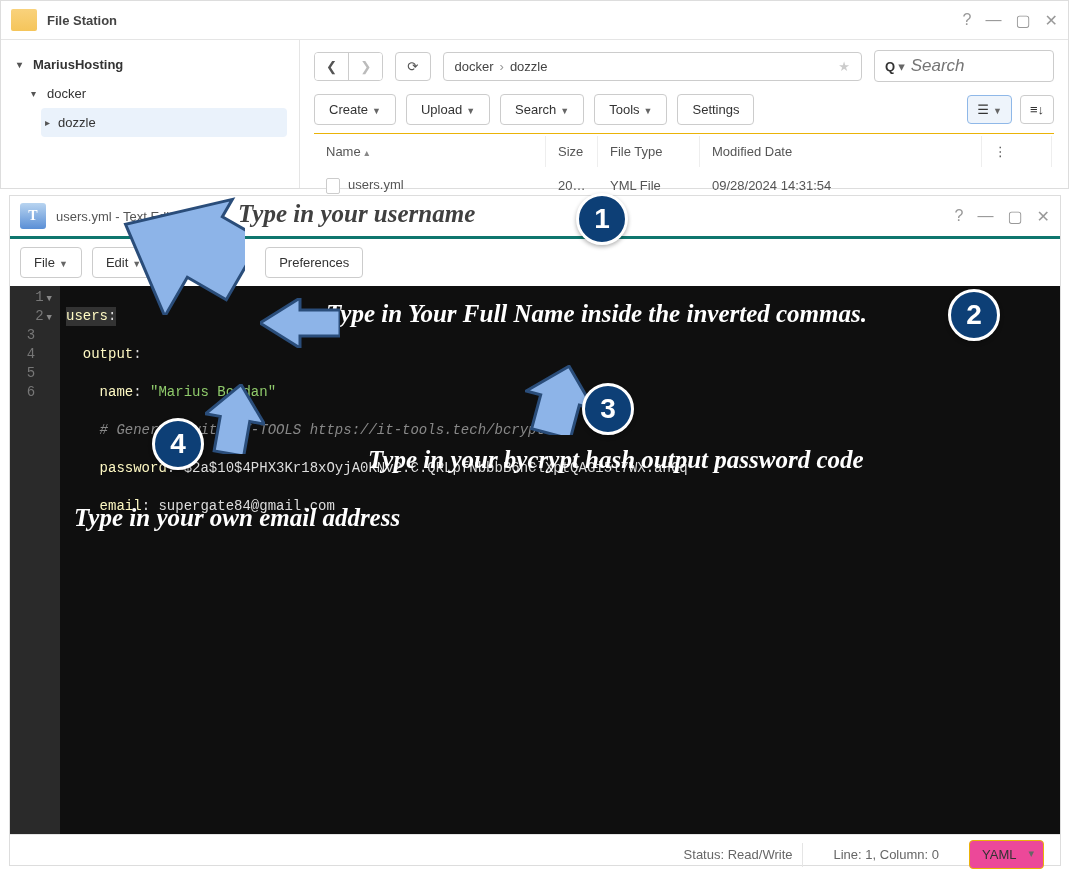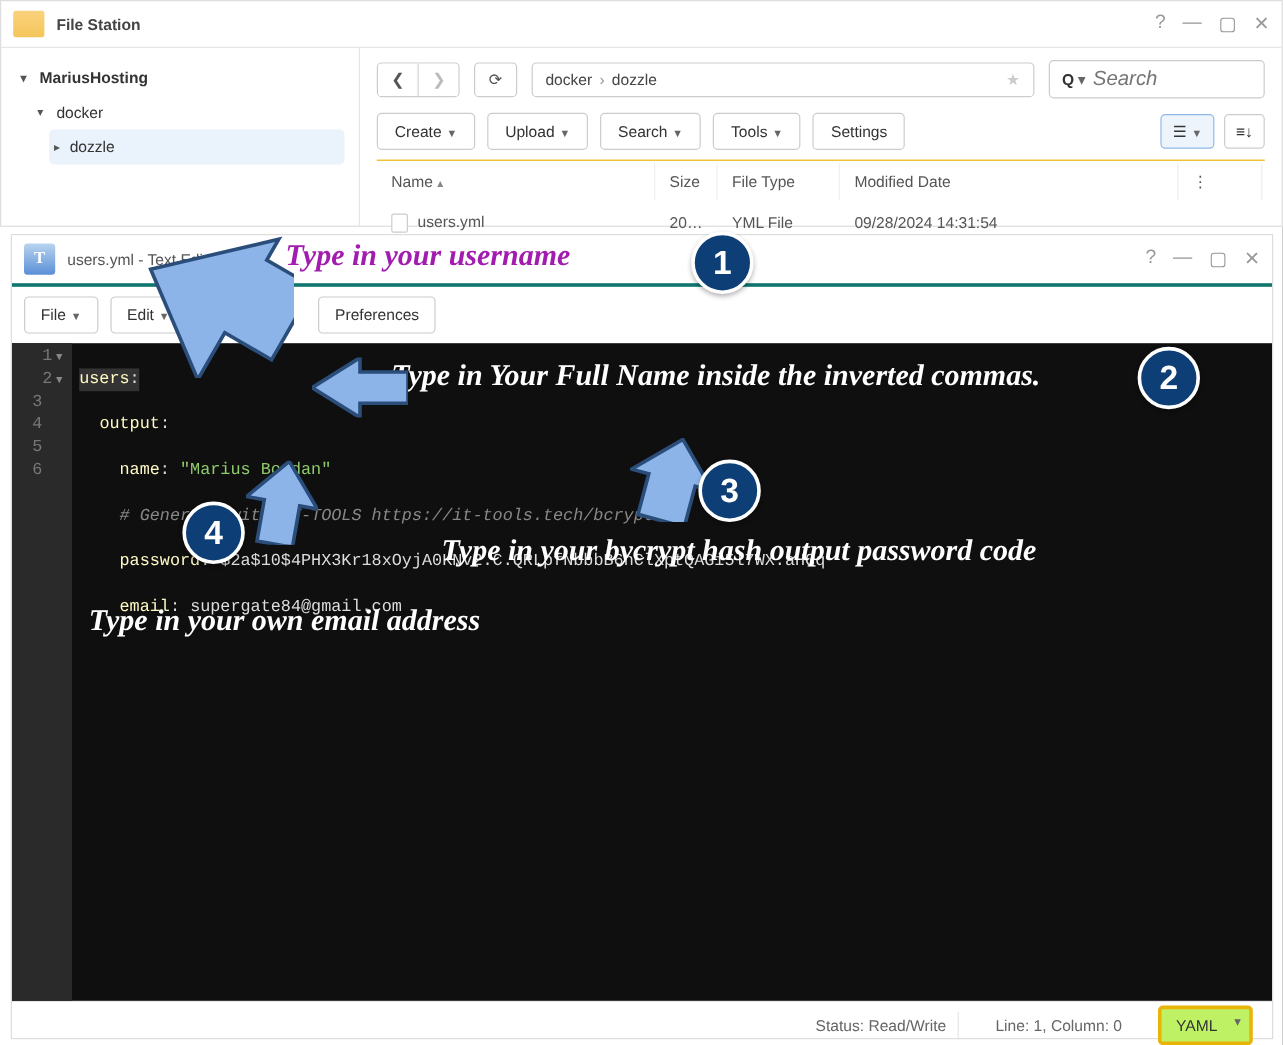--- a/index.html
+++ b/index.html
@@ -66,26 +66,26 @@
 .code .line { height: 19px; }
 .code-k { color: #fef9c3; }
 .code-s { color: #8fca6b; }
 .code-c { color: #888; font-style: italic; }
 .code-v { color: #ddd; }
 .hl { background: #333; display: inline-block; }
 
 .statusbar { height: 40px; border-top: 1px solid #e5e5e5; display: flex; align-items: center; padding: 0 16px; color: #666; font-size: 13px; gap: 20px; }
 .statusbar .sb-item { padding: 0 10px; border-right: 1px solid #e5e5e5; height: 24px; display: flex; align-items: center; }
 .statusbar .sb-item:first-child { margin-left: auto; }
-.lang-select { border: 3px solid #eab308; border-radius: 4px; padding: 6px 26px 6px 12px; font-size: 13px; color: #333; background: #bef264; appearance: none; position: relative; }
+.lang-select { border: 1px solid #eab308; border-radius: 4px; padding: 6px 26px 6px 12px; font-size: 13px; color: #333; background: #ec4899; appearance: none; position: relative; }
 .lang-wrap { position: relative; }
 .lang-wrap::after { content: "▾"; position: absolute; right: 10px; top: 7px; color: #666; pointer-events: none; font-size: 11px; }
 
 
-.anno-label { font-family: Georgia, serif; font-weight: bold; font-style: italic; color: #a21caf; font-size: 25px; position: absolute; pointer-events: none; z-index: 50; text-shadow: 0 1px 0 rgba(255,255,255,0.3); }
+.anno-label { font-family: Georgia, serif; font-weight: bold; font-style: italic; color: #404040; font-size: 25px; position: absolute; pointer-events: none; z-index: 50; text-shadow: 0 1px 0 rgba(255,255,255,0.3); }
 .anno-label.white { color: #fff; text-shadow: none; }
 .badge { position: absolute; width: 52px; height: 52px; border-radius: 50%; background: #0d3f76; border: 3px solid #fff; color: #fff; display: flex; align-items: center; justify-content: center; font-size: 28px; font-weight: bold; z-index: 60; box-shadow: 0 2px 4px rgba(0,0,0,0.3); }
 .arrow { position: absolute; z-index: 55; pointer-events: none; }
 </style>
 </head>
 <body>
 
 <div class="window-fs">
   <div class="titlebar">
     <span class="icon-folder"></span>

